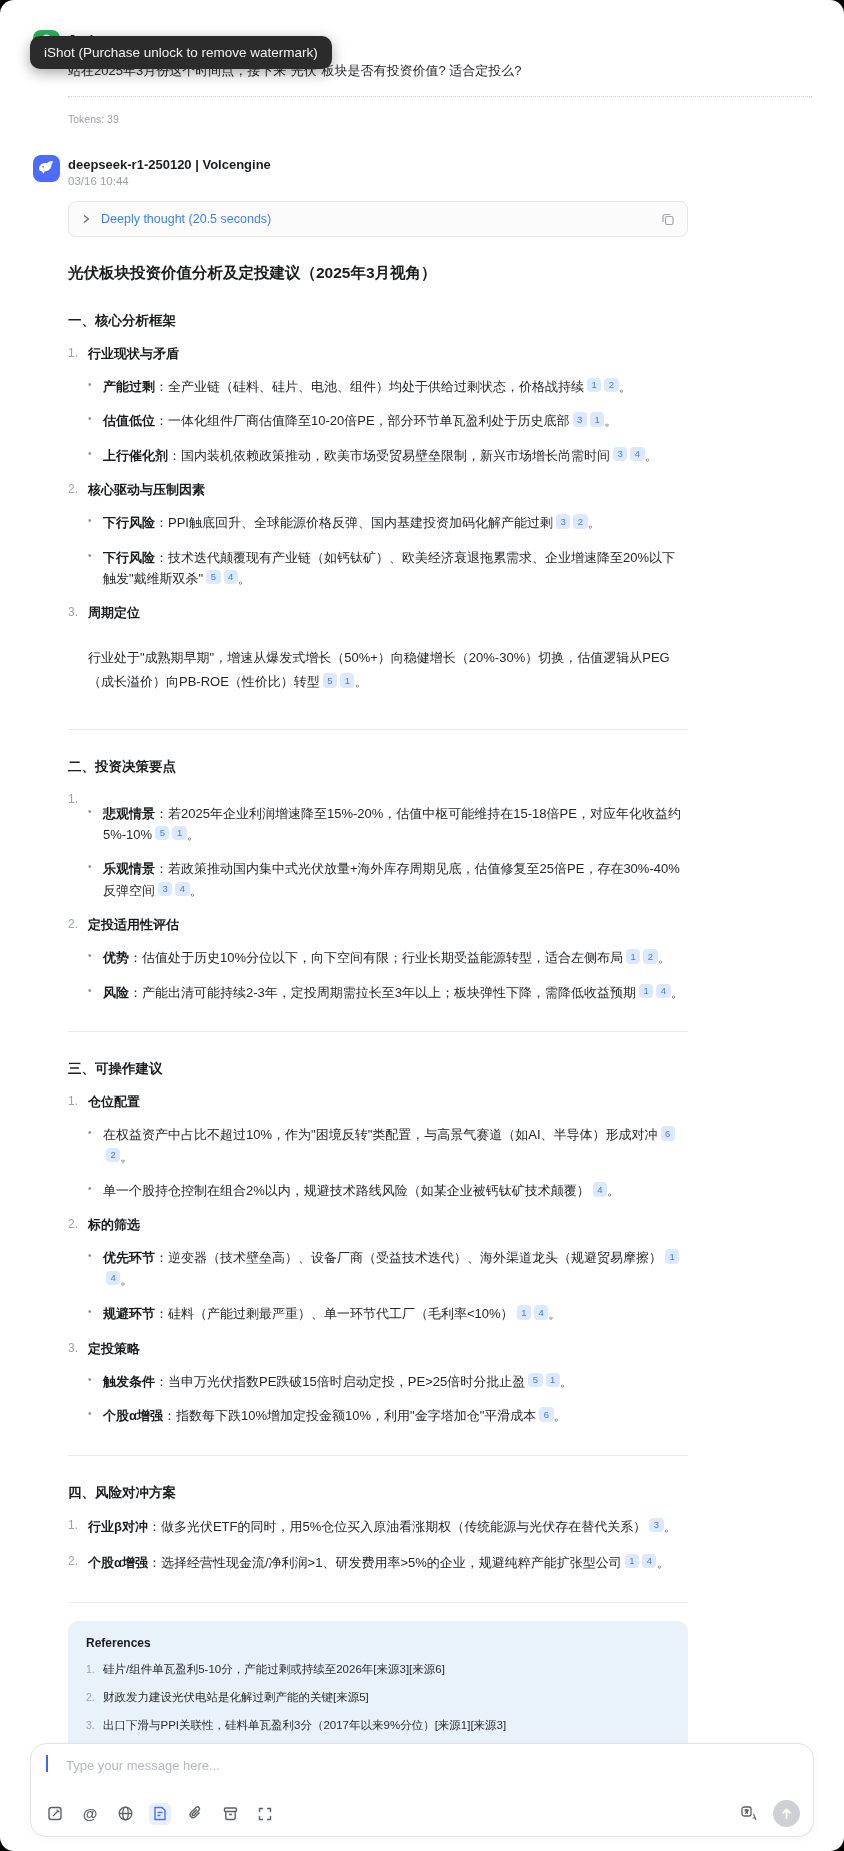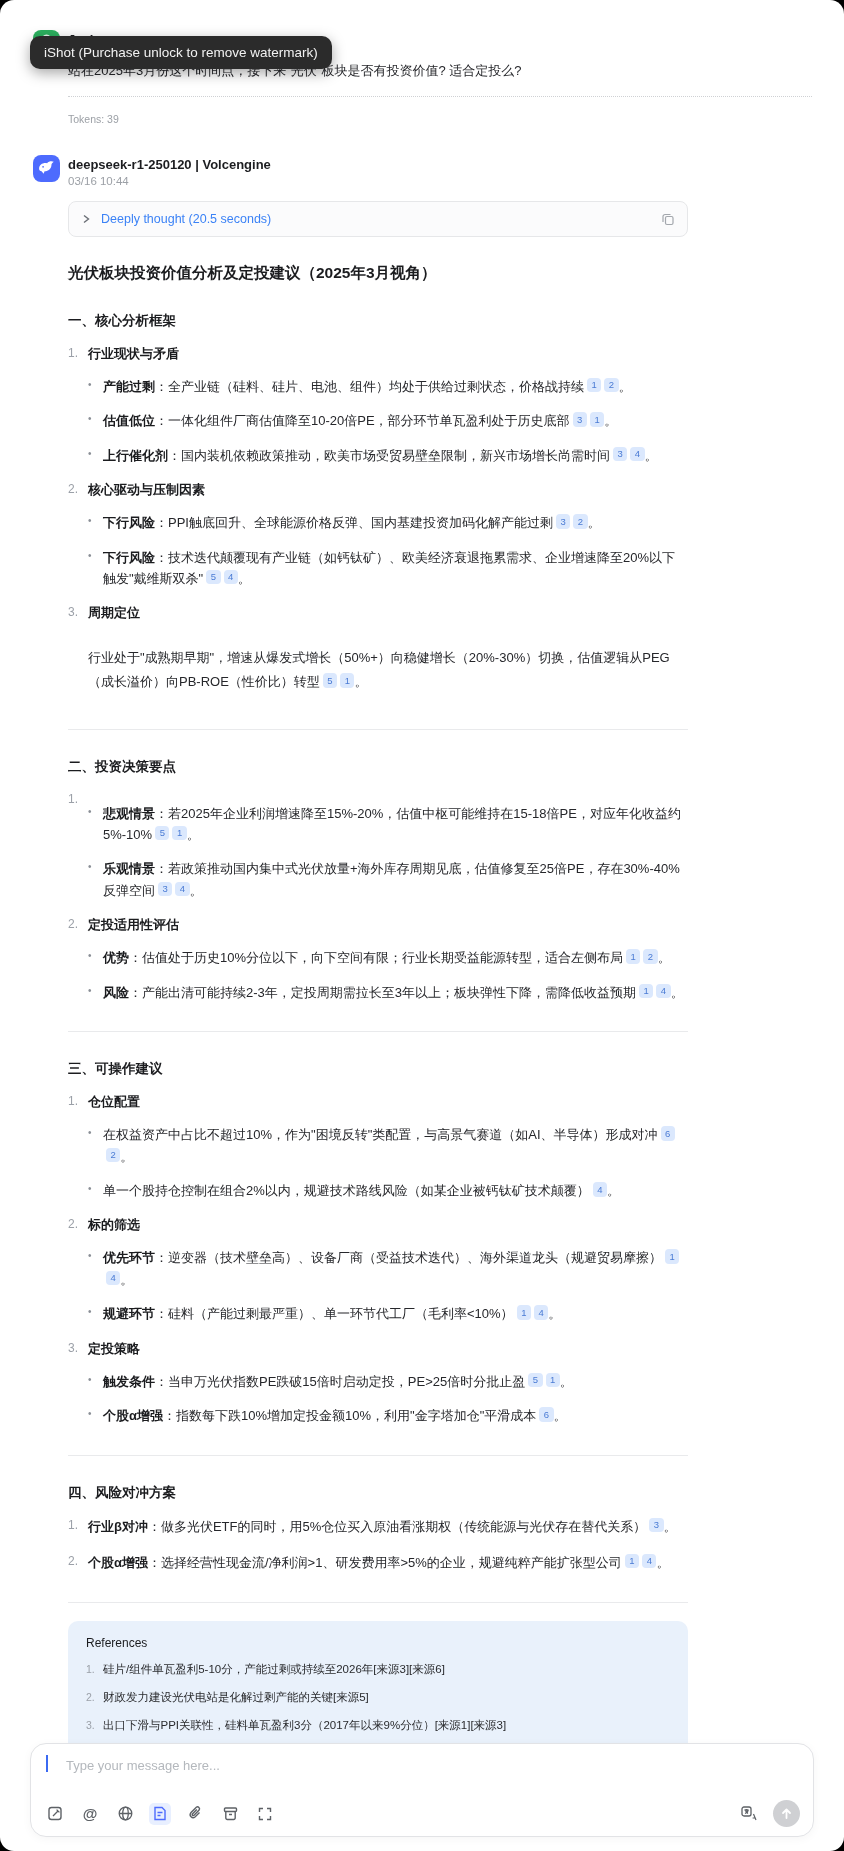--- a/index.html
+++ b/index.html
@@ -35,21 +35,21 @@
   .a-li-title{font-weight:bold;color:#1b1c1f;margin:1px 0 6px;}
   .a-bullet{display:flex;margin-top:13px;}
   .a-dot{color:#8a8f96;width:15px;flex:none;font-size:10px;padding-top:3px;}
   .a-bullet-text{flex:1;line-height:1.65;}
   .a-para{margin:24px 0 6px;line-height:1.85;}
   .a-inline{line-height:1.7;}
   .lead{font-weight:bold;color:#1b1c1f;}
   .cite{display:inline-block;background:#dbe8fd;color:#4a7bd4;font-size:9.5px;line-height:1;
     padding:2.5px 4.5px;border-radius:4px;margin-left:3px;vertical-align:2.5px;cursor:pointer;}
   .refbox{background:#e9f1fb;border-radius:10px;margin-top:18px;padding:15px 18px 13px;width:584px;}
-  .ref-title{font-size:12px;font-weight:normal;color:#1b1c1f;margin-bottom:4px;}
+  .ref-title{font-size:12px;font-weight:bold;color:#1b1c1f;margin-bottom:4px;}
   .ref-row{display:flex;margin-top:11px;font-size:11.5px;color:#2a2b2e;line-height:1.5;}
   .ref-num{color:#9ba0a8;width:17px;flex:none;font-size:10.5px;padding-top:1px;}
   
   .input-box{position:absolute;left:30px;right:30px;bottom:14px;height:92px;background:#fff;
     border:1px solid #e2e3e6;border-radius:16px;box-shadow:0 2px 10px rgba(0,0,0,.04);}
   .input-line{position:relative;padding:12px 16px 0;}
   .caret{position:absolute;left:15px;top:11px;width:1.5px;height:17px;background:#3b6af2;}
   .input-field{border:none;outline:none;width:95%;font-size:13px;color:#26272b;
     font-family:"Liberation Sans","DejaVu Sans",sans-serif;padding-left:19px;background:transparent;}
   .input-field::placeholder{color:#b4b8bd;}

